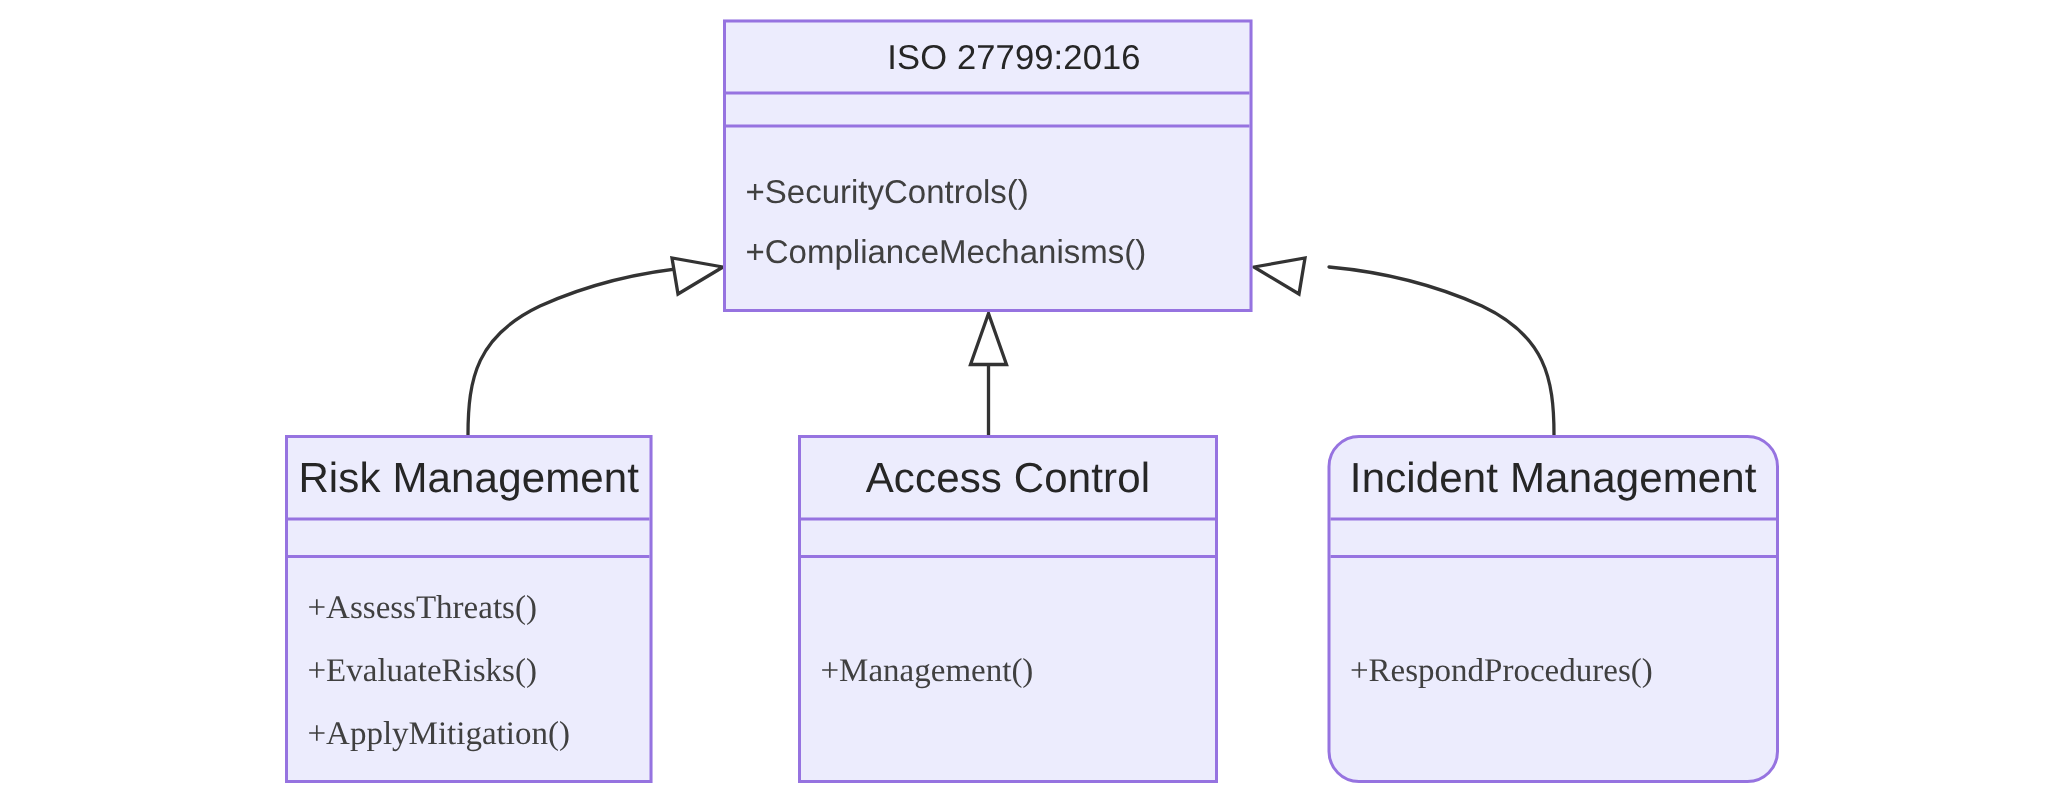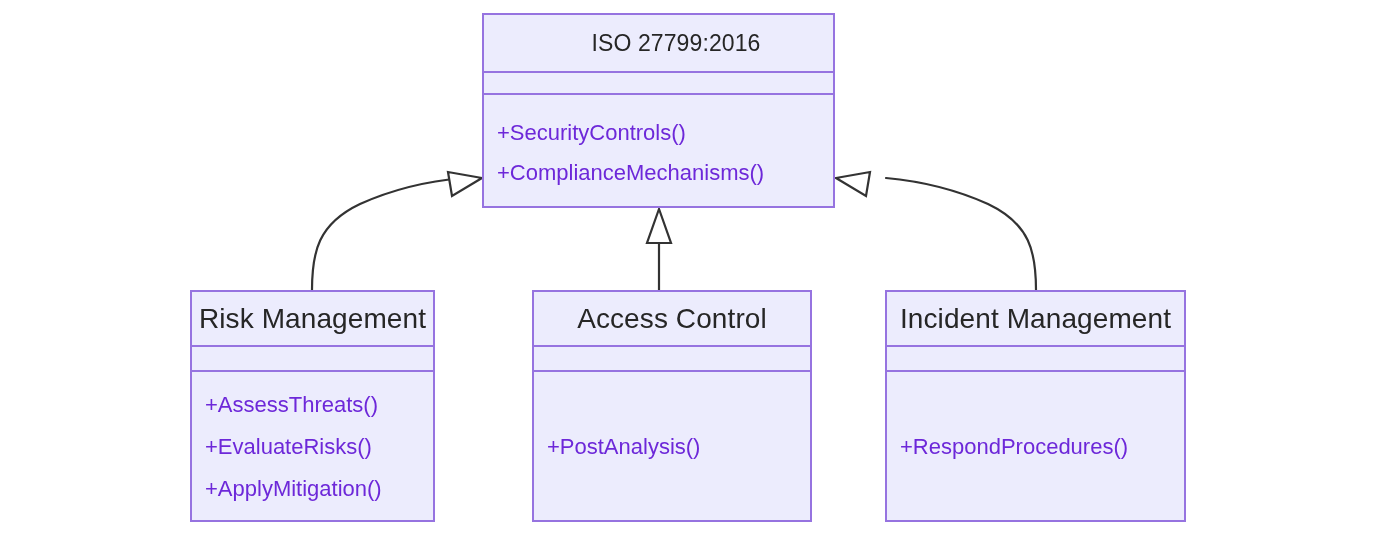--- a/index.html
+++ b/index.html
@@ -53,50 +53,50 @@
   }
   .class-methods {
     box-sizing: border-box;
     flex: 1 1 auto;
     display: flex;
     flex-direction: column;
     justify-content: center;
     padding-left: 13px;
   }
   .method-row {
-    color: #6d28d9;
+    color: #404040;
     font-size: 22px;
     line-height: 1;
     white-space: nowrap;
   }
   
   #class-iso {
     left: 482px;
     top: 13px;
     width: 353px;
     height: 195px;
   }
-  #class-iso .class-title { height: 56px; font-size: 23px; margin-left: 35px; }
+  #class-iso .class-title { height: 46px; font-size: 23px; margin-left: 35px; }
   #class-iso .class-attributes { height: 20px; }
   #class-iso .class-methods { padding-top: 4px; }
   #class-iso .method-row { margin: 9px 0; }
 
   
   .child-class {
     top: 290px;
     height: 232px;
   }
   .child-class .class-title { height: 53px; }
   .child-class .class-attributes { height: 23px; }
-  .child-class .class-methods { padding-top: 2px; }
+  .child-class .class-methods { padding-top: 2px; font-family: Liberation Serif, serif; }
   .child-class .method-row { margin: 10px 0; }
 
   #class-risk     { left: 190px;  width: 245px; }
   #class-access   { left: 532px;  width: 280px; }
-  #class-incident { left: 885px;  width: 301px; }
+  #class-incident { left: 885px;  width: 301px; border-radius: 21px; }
 </style>
 </head>
 <body>
 
 <div id="canvas">
 
   <svg id="edge-layer" viewBox="0 0 1379 536" width="1379" height="536">
 
     <g>
       <path d="M 312 290 C 312 252 318 224 360 204 C 400 186 440 180 463 178" fill="none" stroke="#333333" stroke-width="2.2" stroke-linecap="round"></path>
@@ -136,21 +136,21 @@
       <div class="method-row">+ApplyMitigation()</div>
     </div>
   </div>
 
   <div class="uml-class child-class" id="class-access">
     <div class="class-title">Access Control</div>
     <div class="compartment-divider"></div>
     <div class="class-attributes"></div>
     <div class="compartment-divider"></div>
     <div class="class-methods">
-      <div class="method-row">+PostAnalysis()</div>
+      <div class="method-row">+Management()</div>
     </div>
   </div>
 
   <div class="uml-class child-class" id="class-incident">
     <div class="class-title">Incident Management</div>
     <div class="compartment-divider"></div>
     <div class="class-attributes"></div>
     <div class="compartment-divider"></div>
     <div class="class-methods">
       <div class="method-row">+RespondProcedures()</div>

